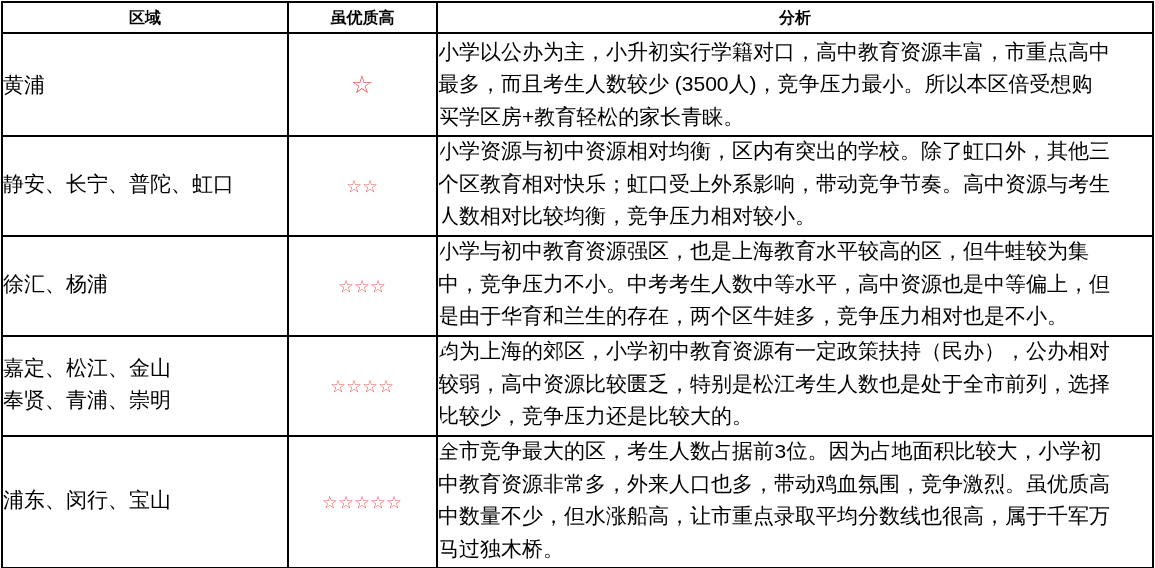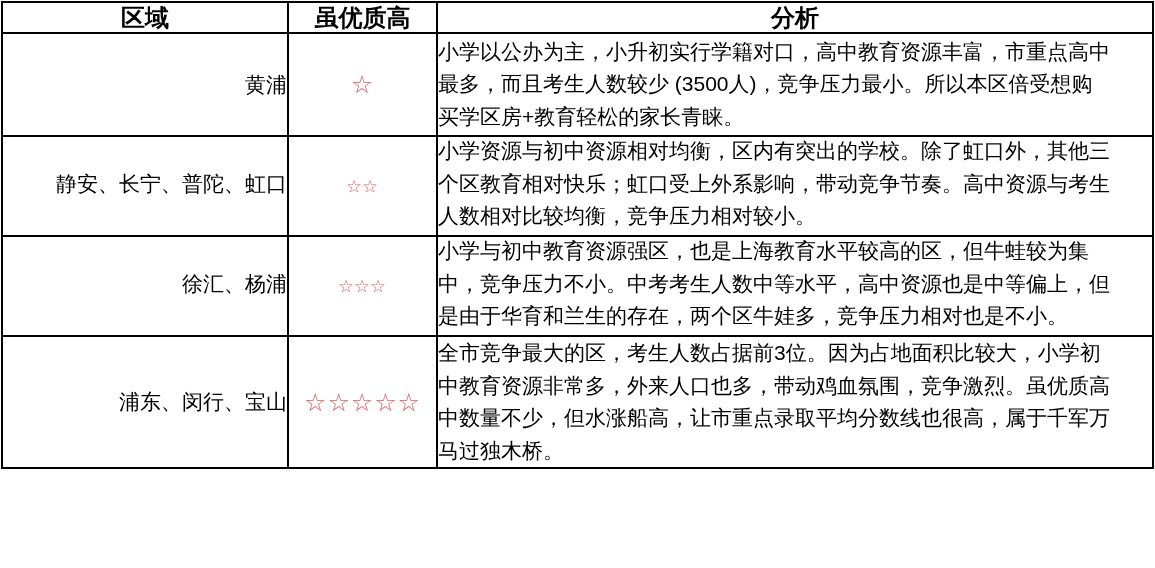--- a/index.html
+++ b/index.html
@@ -24,50 +24,51 @@
   table.edu-table col.col-analysis { width: 716px; }
   table.edu-table th,
   table.edu-table td {
     border: 2px solid #000000;
     padding: 0;
     vertical-align: middle;
     overflow: hidden;
   }
   tr.header-row th {
     height: 29px;
-    font-size: 24px;
+    font-size: 16px;
     font-weight: 700;
     text-align: center;
     line-height: 29px;
     white-space: nowrap;
   }
   td.region-cell {
-    text-align: right;
+    text-align: left;
     font-size: 21px;
     line-height: 32px;
     white-space: pre-line;
   }
   td.stars-cell {
     text-align: center;
     font-size: 25px;
     line-height: 25px;
     color: #e05c5c;
     letter-spacing: 1px;
     white-space: nowrap;
   }
   td.analysis-cell {
     text-align: left;
     font-size: 21px;
     line-height: 32.5px;
     padding: 0 2px 0 4px;
     white-space: pre-line;
+    border-radius: 25px;
   }
   tr.row-h103 td { height: 101px; }
   tr.row-h100 td { height: 98px; font-family: Liberation Mono, monospace;  }
-  tr.row-h130 td { height: 128px; }
+  tr.row-h130 td { height: 128px; font-family: Liberation Mono, monospace; }
 </style>
 </head>
 <body>
 
 <table class="edu-table">
   <colgroup>
     <col class="col-region">
     <col class="col-pressure">
     <col class="col-analysis">
   </colgroup>
@@ -91,20 +92,28 @@
 个区教育相对快乐；虹口受上外系影响，带动竞争节奏。高中资源与考生
 人数相对比较均衡，竞争压力相对较小。</td>
     </tr>
     <tr class="row-h100">
       <td class="region-cell">徐汇、杨浦</td>
       <td class="stars-cell">☆☆☆</td>
       <td class="analysis-cell">小学与初中教育资源强区，也是上海教育水平较高的区，但牛蛙较为集
 中，竞争压力不小。中考考生人数中等水平，高中资源也是中等偏上，但
 是由于华育和兰生的存在，两个区牛娃多，竞争压力相对也是不小。</td>
     </tr>
+    <tr class="row-h100">
+      <td class="region-cell">嘉定、松江、金山
+奉贤、青浦、崇明</td>
+      <td class="stars-cell">☆☆☆☆</td>
+      <td class="analysis-cell">均为上海的郊区，小学初中教育资源有一定政策扶持（民办），公办相对
+较弱，高中资源比较匮乏，特别是松江考生人数也是处于全市前列，选择
+比较少，竞争压力还是比较大的。</td>
+    </tr>
     <tr class="row-h130">
       <td class="region-cell">浦东、闵行、宝山</td>
       <td class="stars-cell">☆☆☆☆☆</td>
       <td class="analysis-cell">全市竞争最大的区，考生人数占据前3位。因为占地面积比较大，小学初
 中教育资源非常多，外来人口也多，带动鸡血氛围，竞争激烈。虽优质高
 中数量不少，但水涨船高，让市重点录取平均分数线也很高，属于千军万
 马过独木桥。</td>
     </tr>
   </tbody>
 </table>

